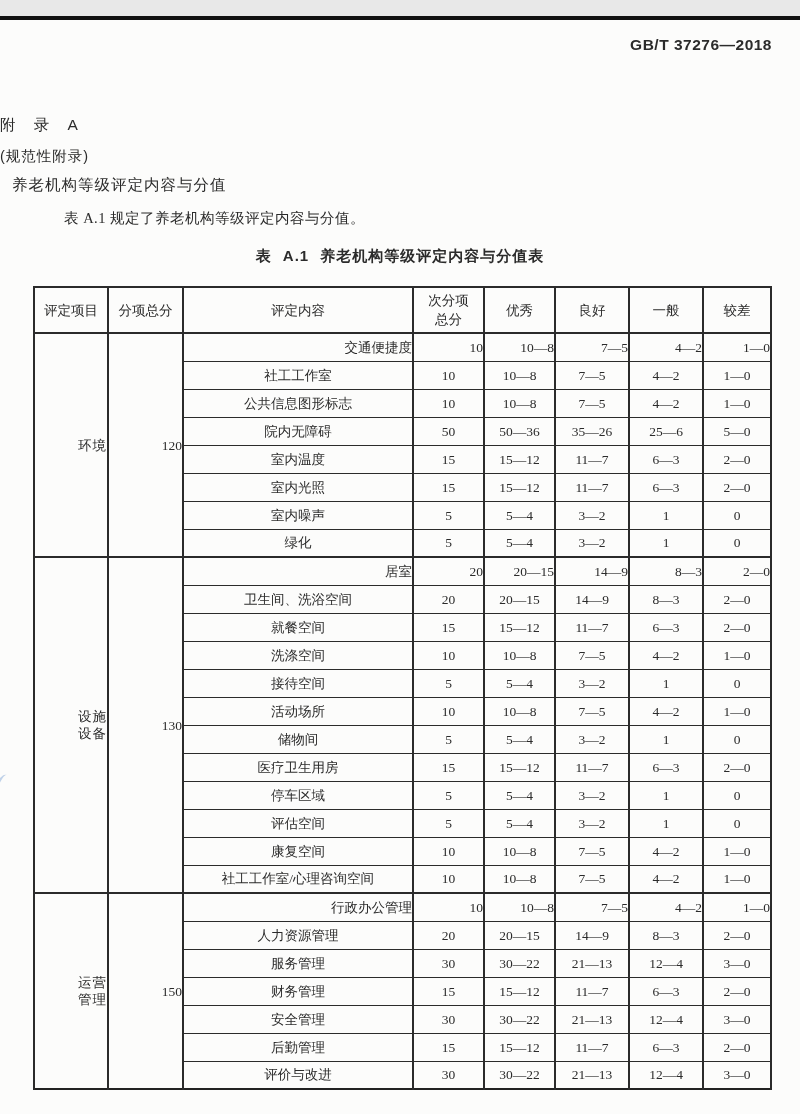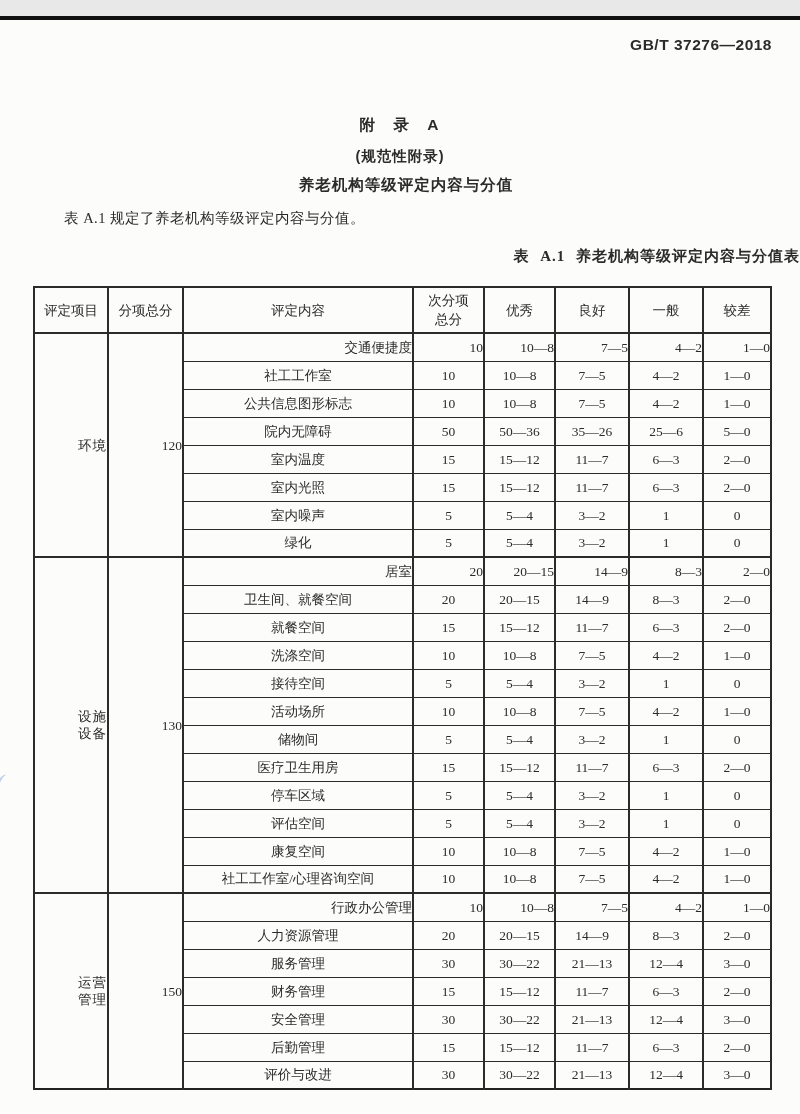--- a/index.html
+++ b/index.html
@@ -34,42 +34,42 @@
     right: 28px;
     font-family: "Liberation Sans", "DejaVu Sans", sans-serif;
     font-weight: bold;
     font-size: 15.5px;
     letter-spacing: 0.5px;
   }
   .headings {
     position: absolute;
     top: 99px;
     left: 0; right: 0;
-    text-align: center;
+    text-align: left;
     font-family: "Liberation Sans", "DejaVu Sans", sans-serif;
-    font-weight: bold;
+    font-weight: normal;
   }
   .appendix-title { font-size: 15.5px; word-spacing: 10px; letter-spacing: 2px; }
   .appendix-subtitle { font-size: 14.5px; margin-top: 11px; letter-spacing: 1px; }
   .appendix-heading { font-size: 15.5px; margin-top: 9px; letter-spacing: 1px; padding-left: 12px; }
   .intro {
     position: absolute;
     top: 193px;
     left: 33px;
     right: 33px;
     font-size: 14.5px;
     text-indent: 31px;
     letter-spacing: 0.5px;
   }
   .table-caption {
     position: absolute;
     top: 231px;
     left: 0; right: 0;
-    text-align: right;
-    font-family: Liberation Serif, serif;
+    text-align: center;
+    font-family: Liberation Sans, sans-serif;
     font-weight: bold;
     font-size: 15px;
     letter-spacing: 1px;
     word-spacing: 6px;
   }
   table.rating {
     position: absolute;
     top: 270px;
     left: 33px;
     width: 737px;
@@ -218,21 +218,21 @@
 设备</td>
           <td rowspan="12">130</td>
           <td class="content-cell">居室</td>
           <td>20</td>
           <td>20—15</td>
           <td>14—9</td>
           <td>8—3</td>
           <td>2—0</td>
         </tr>
         <tr>
-          <td class="content-cell">卫生间、就餐空间</td>
+          <td class="content-cell">卫生间、洗浴空间</td>
           <td>20</td>
           <td>20—15</td>
           <td>14—9</td>
           <td>8—3</td>
           <td>2—0</td>
         </tr>
         <tr>
           <td class="content-cell">就餐空间</td>
           <td>15</td>
           <td>15—12</td>

